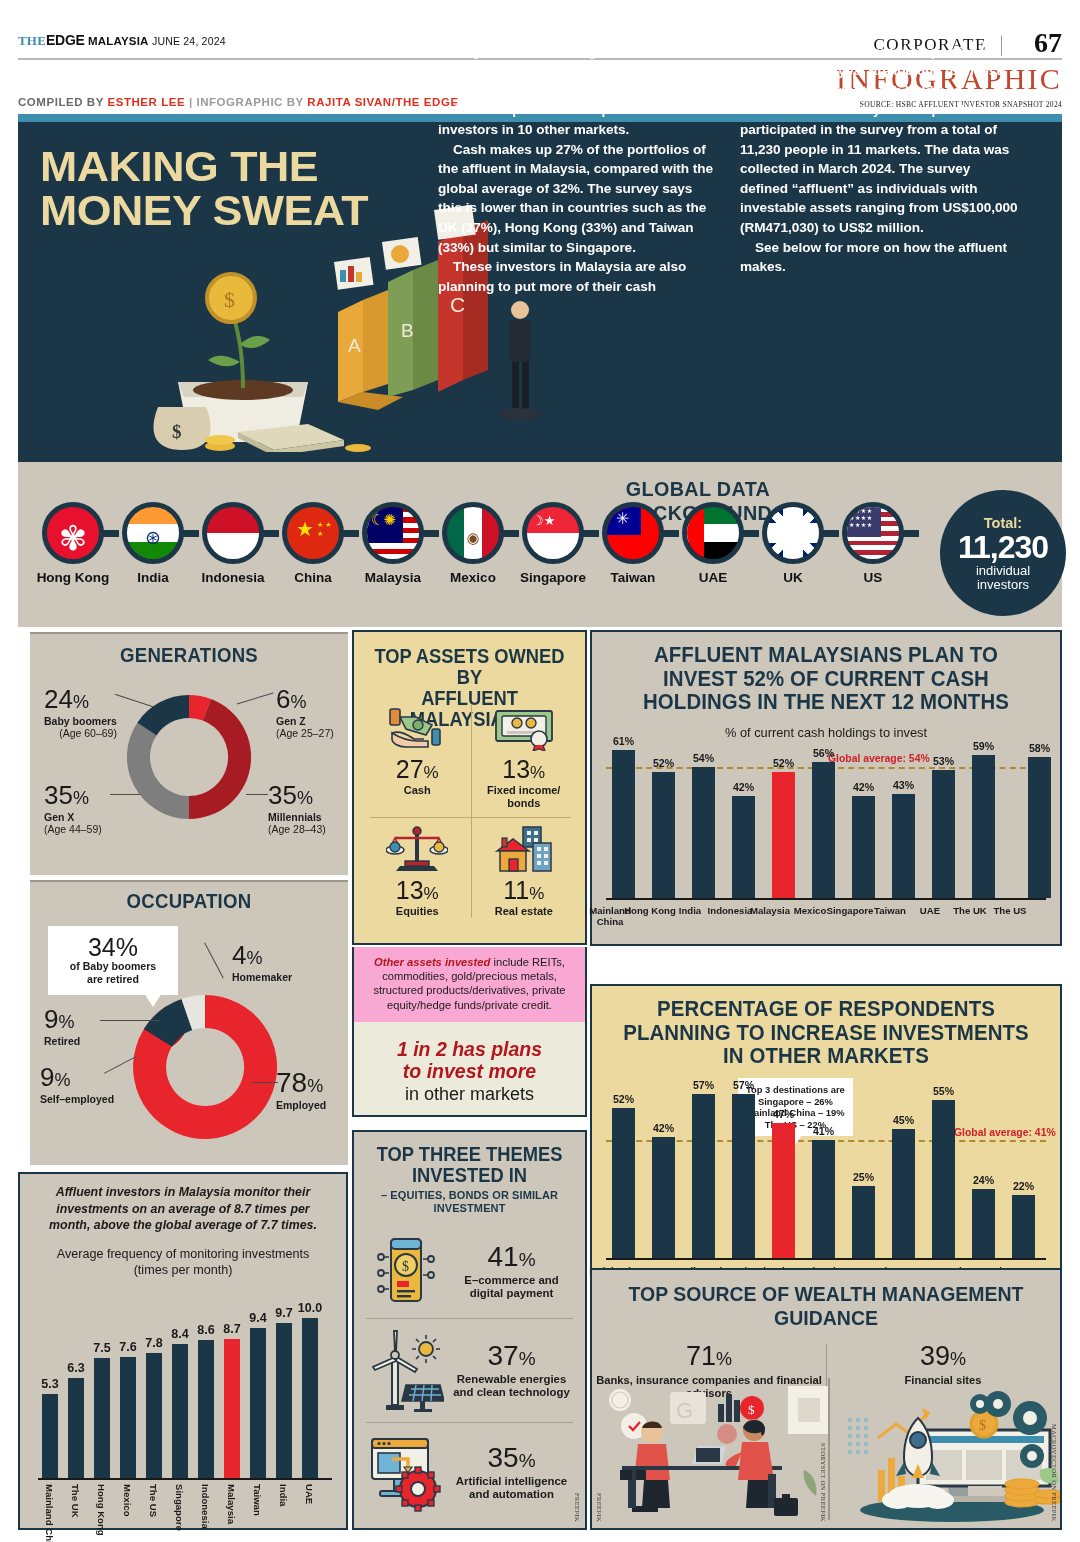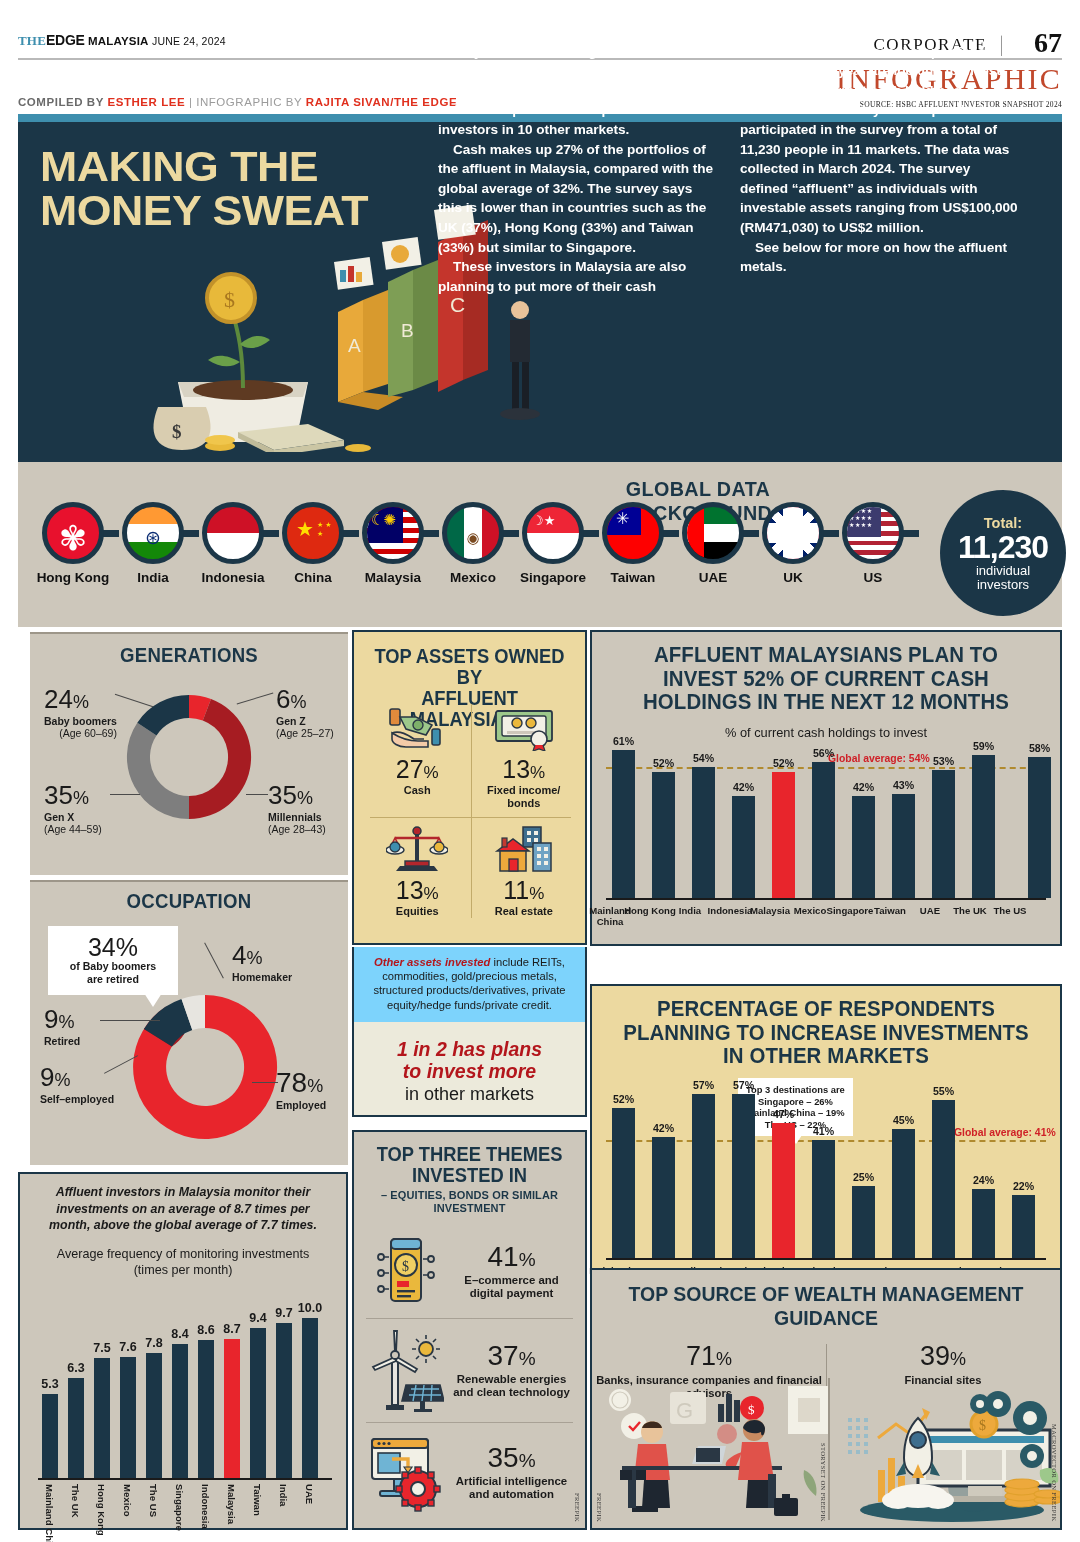--- a/index.html
+++ b/index.html
@@ -35,21 +35,21 @@
   .infographic-word {
     position: absolute; right: 18px; top: 62px;
     font-family: "Liberation Serif", serif; font-size: 30px; letter-spacing: 2.2px;
     color: #c1482c;
   }
   .credits {
     position: absolute; left: 18px; top: 96px;
     font-size: 11.5px; letter-spacing: .55px; color: #6a6a6a; font-weight: 600;
   }
   .credits b { color: #e0301e; }
-  .credits .sep { color: #9b9b9b; font-weight: 400; }
+  .credits .sep { color: #9b9b9b; font-weight: 700; }
   .source-line {
     position: absolute; right: 18px; top: 100px;
     font-family: "Liberation Serif", serif; font-size: 7.5px; letter-spacing: .3px; color: #222;
   }
 
   
   .hero-bar { position: absolute; left: 18px; top: 114px; width: 1044px; height: 8px; background: #3e8fae; }
   .hero {
     position: absolute; left: 18px; top: 122px; width: 1044px; height: 340px;
     background: #1b3murmur;
@@ -180,21 +180,21 @@
   .assets-title { margin-top: 14px; text-align: center; font-weight: bold; font-size: 19.5px; line-height: 21px; color: #1b3647; transform: scaleX(.94);}
   .assets-grid { position: absolute; left: 10px; top: 64px; width: 213px; display: grid; grid-template-columns: 1fr 1fr; }
   .acell { text-align: center; padding: 7px 2px 8px; position: relative;}
   .acell .icon { height: 50px; display:flex; align-items:center; justify-content:center;}
   .acell .num { font-size: 25px; color: #1a1a1a; margin-top: 2px;}
   .acell .num .pc { font-size: 17px;}
   .acell .cap { font-size: 11px; font-weight: bold; color: #1a1a1a; line-height: 12.5px;}
   .v-div { position: absolute; left: 50%; top: 8px; bottom: 8px; width: 1px; background: #c2ab6a;}
   .h-div { position: absolute; left: 6px; right: 6px; height: 1px; background: #c2ab6a;}
 
-  .p-other { left: 352px; top: 947px; width: 235px; height: 75px; background: #7dd3fc; border-left:2px solid #1b3647; border-right:2px solid #1b3647;}
+  .p-other { left: 352px; top: 947px; width: 235px; height: 75px; background: #f9a8d4; border-left:2px solid #1b3647; border-right:2px solid #1b3647;}
   .other-txt { padding: 8px 10px 0; text-align: center; font-size: 11.2px; line-height: 14.2px; color: #1a1a1a; }
   .other-txt b { color: #b3161c; font-style: italic; }
 
   .p-oneintwo { left: 352px; top: 1022px; width: 235px; height: 95px; background: #eceadb; border:2px solid #1b3647; border-top:none;}
   .oneintwo-big { margin-top: 16px; text-align: center; font-style: italic; font-weight: bold; font-size: 19.5px; line-height: 22px; color: #b3161c;}
   .oneintwo-sm { text-align: center; font-size: 18px; color: #1a1a1a; margin-top: 2px;}
 
   .p-themes { left: 352px; top: 1130px; width: 235px; height: 400px; background: #cdc7bb; border: 2px solid #1b3647;}
   .themes-title { margin-top: 12px; text-align: center; font-weight: bold; font-size: 19.5px; line-height: 21px; color: #1b3647; transform: scaleX(.94);}
   .themes-sub { text-align: center; font-weight: bold; font-size: 11.6px; color: #1b3647; letter-spacing: .1px; margin-top: 2px; transform: scaleX(.95);}
@@ -323,21 +323,21 @@
   <div class="credit-macro">MACROVECTOR_OFFICIAL ON FREEPIK</div>
 
   <div class="hero-col c1">
     <p class="first">Affluent Malaysians are making their money sweat. According to HSBC's Affluent Investor Snapshot 2024, Malaysians are among the most invested in financial products compared with investors in 10 other markets.</p>
     <p>Cash makes up 27% of the portfolios of the affluent in Malaysia, compared with the global average of 32%. The survey says this is lower than in countries such as the UK (37%), Hong Kong (33%) and Taiwan (33%) but similar to Singapore.</p>
     <p>These investors in Malaysia are also planning to put more of their cash</p>
   </div>
   <div class="hero-col c2">
     <p class="first">to work, with the survey finding that those who intend to rebalance their portfolios within the next year are looking to invest 52% of their current cash holdings.</p>
     <p>A total of 499 Malaysian respondents participated in the survey from a total of 11,230 people in 11 markets. The data was collected in March 2024. The survey defined “affluent” as individuals with investable assets ranging from US$100,000 (RM471,030) to US$2 million.</p>
-    <p>See below for more on how the affluent metals.</p>
+    <p>See below for more on how the affluent makes.</p>
   </div>
 
   <div class="band">
     <div class="band-title">GLOBAL DATA BACKGROUND</div>
     <div class="flag-row">
       <div class="flag-cell">
         <div class="flag-circle f-hk"></div>
           <div class="connector"></div>
         <div class="flag-name">Hong Kong</div>
       </div>

